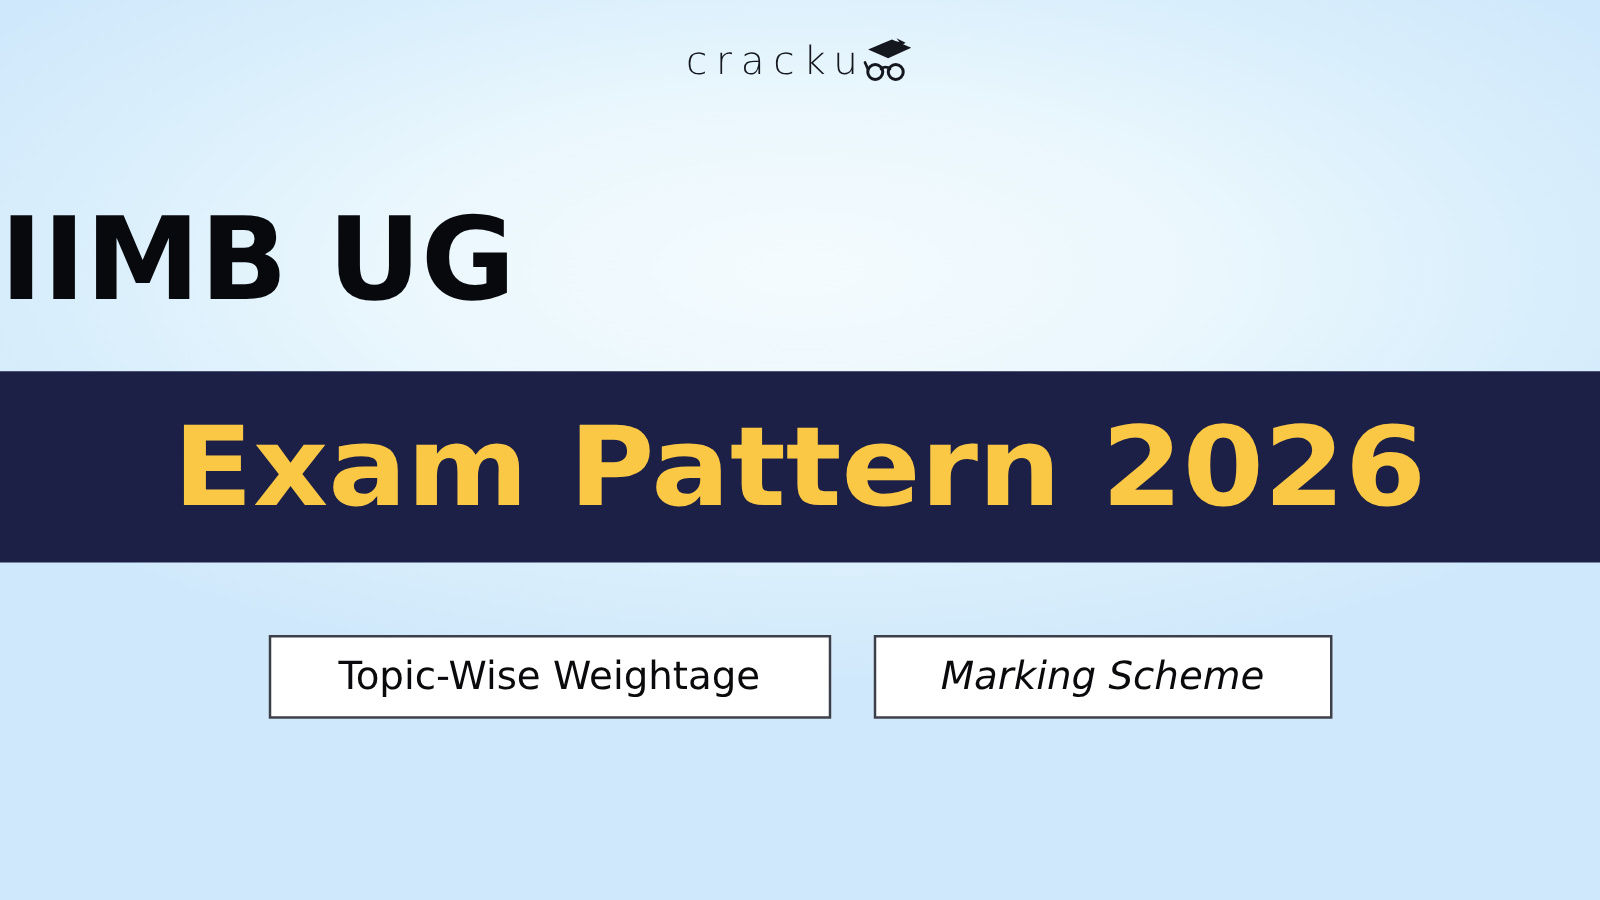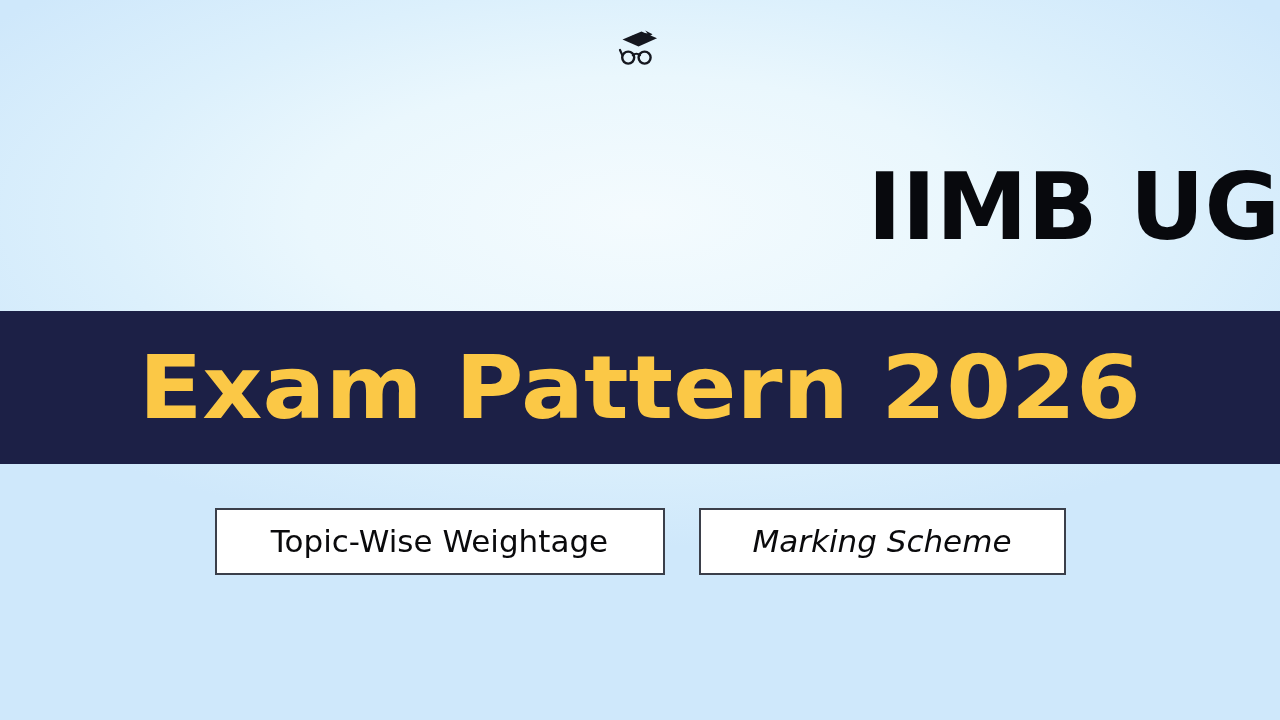--- a/index.html
+++ b/index.html
@@ -66,37 +66,37 @@
 
   
   .title-zone {
     position: absolute;
     left: 0;
     top: 120px;
     width: 1280px;
     height: 175px;
     display: flex;
     align-items: center;
-    justify-content: flex-end;
+    justify-content: flex-start;
   }
   .main-title {
     font-family: "DejaVu Sans", sans-serif;
     font-size: 92px;
     font-weight: 700;
     letter-spacing: 0px;
     color: #08090D;
     line-height: 1;
     white-space: nowrap;
   }
 
   
   .banner {
     position: absolute;
     left: 0;
-    top: 311px;
+    top: 297px;
     width: 1280px;
     height: 153px;
     background: #1C2046;
     display: flex;
     align-items: center;
     justify-content: center;
   }
   .banner-text {
     font-family: "DejaVu Sans", sans-serif;
     font-size: 88px;
@@ -141,20 +141,21 @@
   .pill-0 { width: 450px; }
   .pill-1 { width: 367px; font-style: italic; }
 </style>
 </head>
 <body>
 
 <div class="poster">
 
   <div class="logo-bar">
     <div class="logo">
+      <span class="logo-word">cracku</span>
       <span class="logo-mark">
         <svg width="42" height="40" viewBox="0 0 42 40" xmlns="http://www.w3.org/2000/svg">
 
           <path d="M5.5 11.5 L24.5 3.5 L40 10.2 L21.5 18.6 Z" fill="#15171F"></path>
 
           <path d="M12.5 9.6 C17 6.2 24 4.4 30.5 5.6 L28.2 2.6 L35.5 6.2 L28.6 10.4 L29.9 7.4 C24.2 6.6 17.8 8.2 13.4 11.2 Z" fill="#15171F"></path>
 
           <path d="M15.8 27.2 C17.6 25.2 21.2 25.2 23.0 27.2" stroke="#15171F" stroke-width="2.1" fill="none" stroke-linecap="round"></path>
 
           <circle cx="11.2" cy="29.6" r="6.0" fill="none" stroke="#15171F" stroke-width="2.4"></circle>

